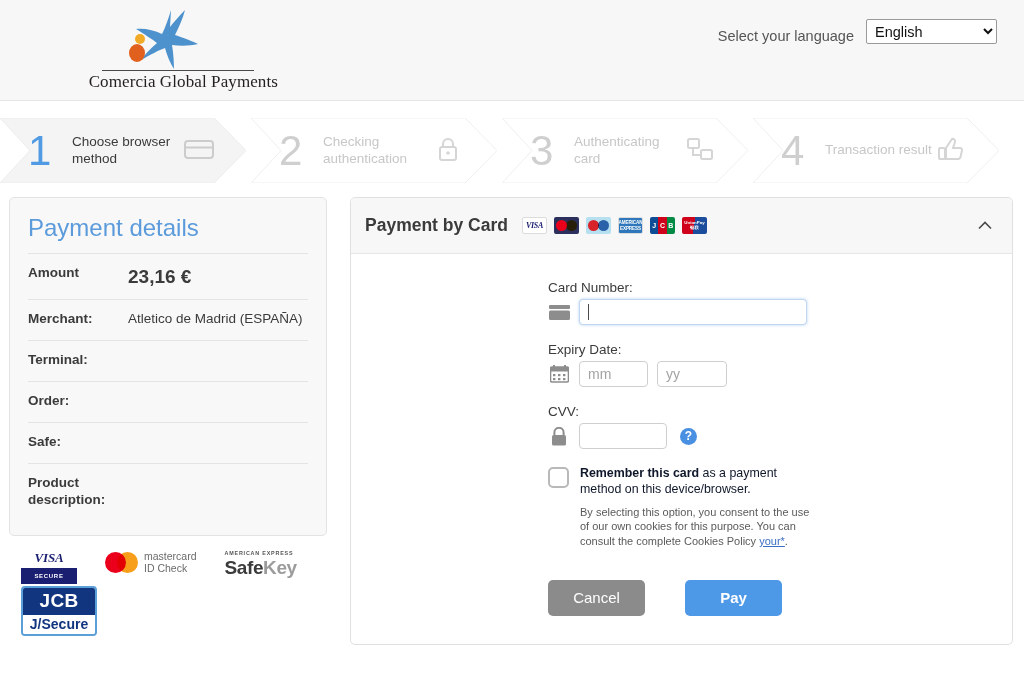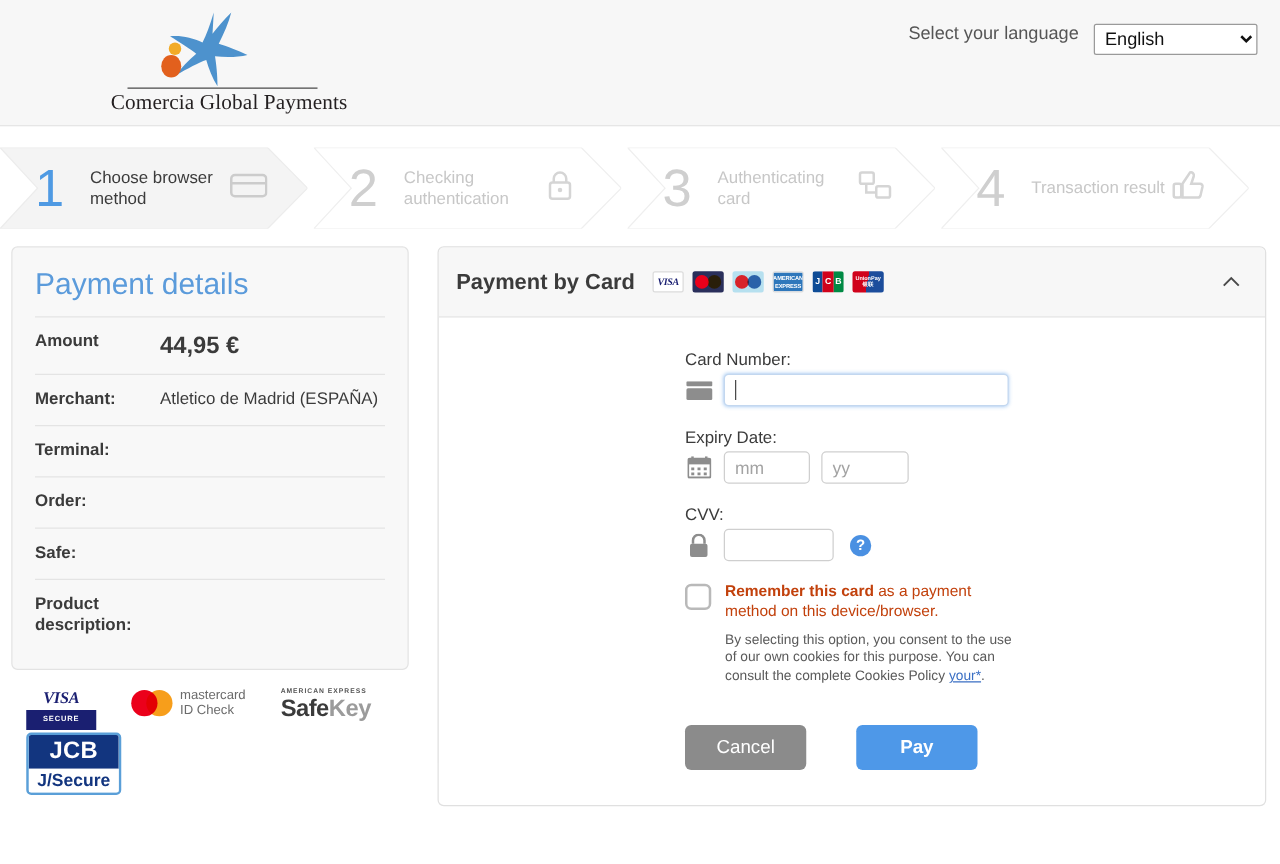--- a/index.html
+++ b/index.html
@@ -28,22 +28,22 @@
   .logo-rule {
     width:152px; height:1px; background:#4a4a4a;
     margin:0 auto 1px auto;
   }
   .logo-text {
     font-family:"Liberation Serif", serif;
     font-size:17px; color:#231f20; letter-spacing:.1px;
     white-space:nowrap;
   }
   .lang-wrap {
-    position:absolute; right:18px; top:19px;
-    display:flex; align-items:flex-start; gap:12px;
+    position:absolute; right:27px; top:19px;
+    display:flex; align-items:flex-end; gap:12px;
   }
   .lang-label { font-size:14.5px; color:#555; }
   .lang-select {
     width:131px; height:25px;
     font-family:"Liberation Sans", sans-serif;
     font-size:14.5px; color:#111;
     border:1px solid #9a9a9a; border-radius:2px;
     background:#fff; padding:0 4px;
   }
 
@@ -229,21 +229,21 @@
     display:flex; align-items:center; justify-content:center;
     cursor:pointer; margin-left:4px;
   }
 
   .remember-row { display:flex; gap:11px; margin-top:2px; }
   .chk {
     width:21px; height:21px; flex:none; margin-top:1px;
     border:2px solid #b9b9b9; border-radius:5px; background:#fff;
     cursor:pointer;
   }
-  .remember-main { font-size:12.4px; line-height:1.28; color:#c2410c; width:226px; }
+  .remember-main { font-size:12.4px; line-height:1.28; color:#0f172a; width:226px; }
   .remember-main b { font-weight:bold; }
   .remember-sub { font-size:11px; line-height:1.33; color:#5a5a5a; margin-top:7px; width:232px; }
   .remember-sub a { color:#3a6fc4; text-decoration:underline; }
 
   .btn-row { display:flex; gap:40px; margin:31px 0 0 0; padding-left:0; }
   .btn {
     width:97px; height:36px; border:none; border-radius:5px;
     font-family:"Liberation Sans", sans-serif;
     font-size:15px; color:#fff; cursor:pointer;
   }
@@ -352,21 +352,21 @@
 </div>
 
 <div class="main">
 
   <div class="details-col">
     <div class="details-card">
       <div class="details-title">Payment details</div>
 
       <div class="det-row">
         <div class="det-key">Amount</div>
-        <div class="det-val amount">44,95 €</div>
+        <div class="det-val amount">23,16 €</div>
       </div>
 
       <div class="det-row">
         <div class="det-key">Merchant:</div>
         <div class="det-val">Atletico de Madrid (ESPAÑA)</div>
       </div>
 
       <div class="det-row">
         <div class="det-key">Terminal:</div>
         <div class="det-val"></div>

